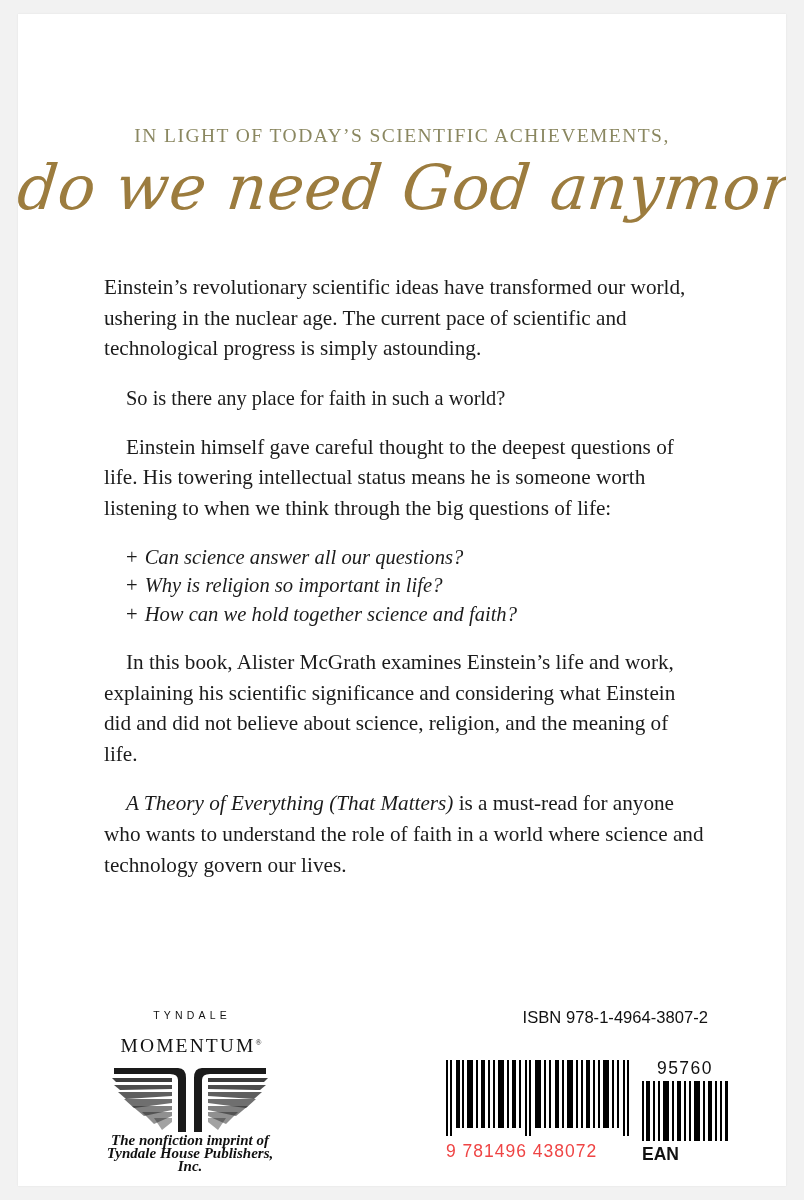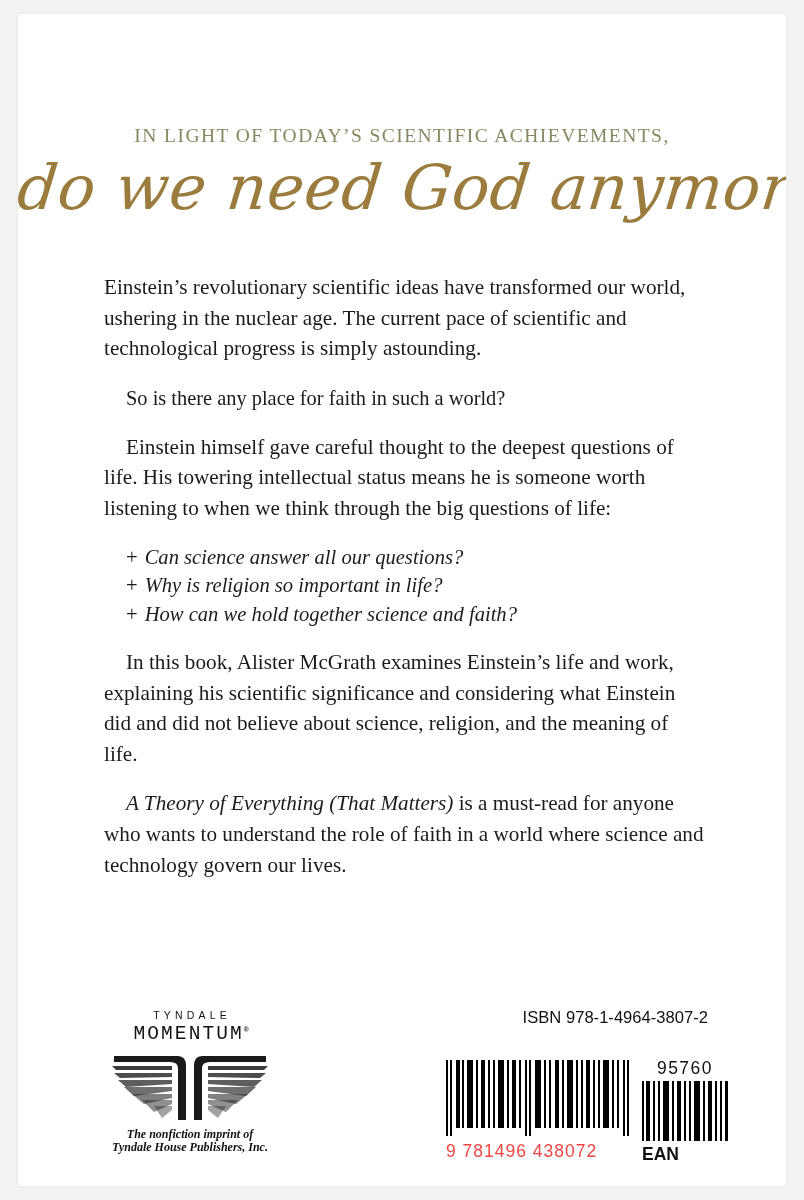--- a/index.html
+++ b/index.html
@@ -112,44 +112,43 @@
     color: #121212;
   }
   .logo-tyndale {
     font-family: "Liberation Sans", sans-serif;
     font-size: 10.5px;
     letter-spacing: 4.2px;
     font-weight: 400;
     text-indent: 4.2px;
   }
   .logo-momentum {
-    font-family: Liberation Mono, monospace;
+    font-family: Liberation Serif, serif;
     font-size: 19.5px;
     letter-spacing: 2.1px;
     font-weight: 400;
-    margin-top: 2px;
+    margin-top: 14px;
     text-indent: 2.1px;
     position: relative;
     display: inline-block;
   }
   .logo-reg {
     font-size: 8px;
     vertical-align: super;
     letter-spacing: 0;
   }
   .logo-mark {
     margin-top: 5px;
     height: 72px;
   }
   .logo-tagline {
-    margin-top: 6px;
     font-family: "Liberation Serif", serif;
     font-style: italic;
     font-weight: bold;
-    font-size: 12px;
+    font-size: 15px;
     line-height: 13px;
     color: #111;
   }
 
   
   .isbn-block {
     position: absolute;
     right: 78px;
     top: 993px;
     text-align: right;

